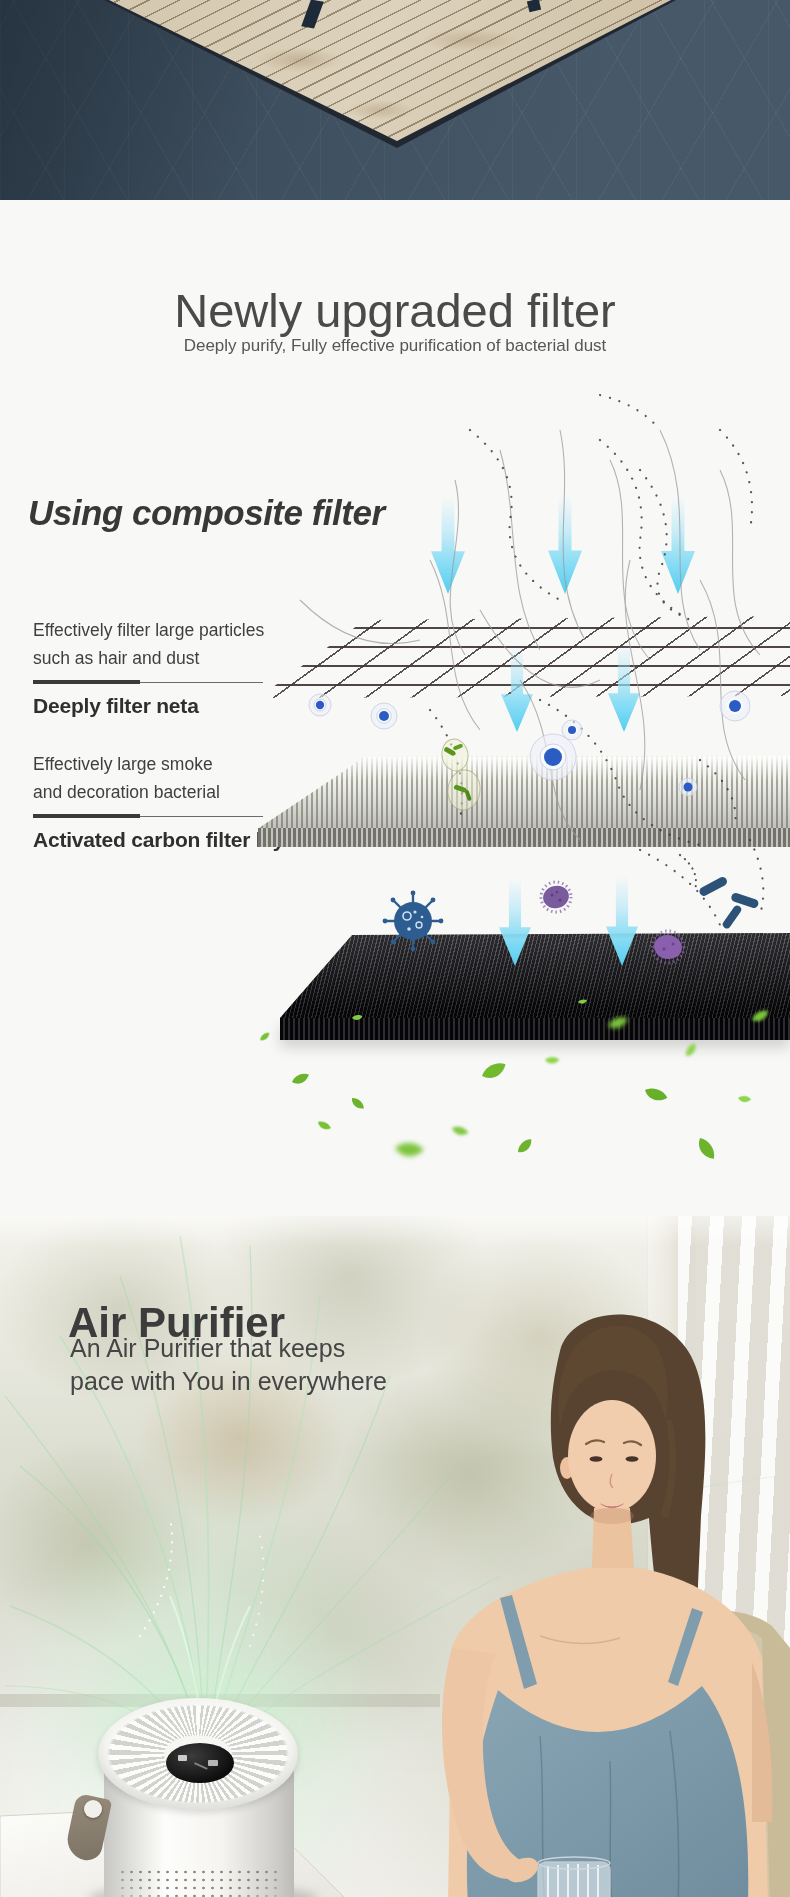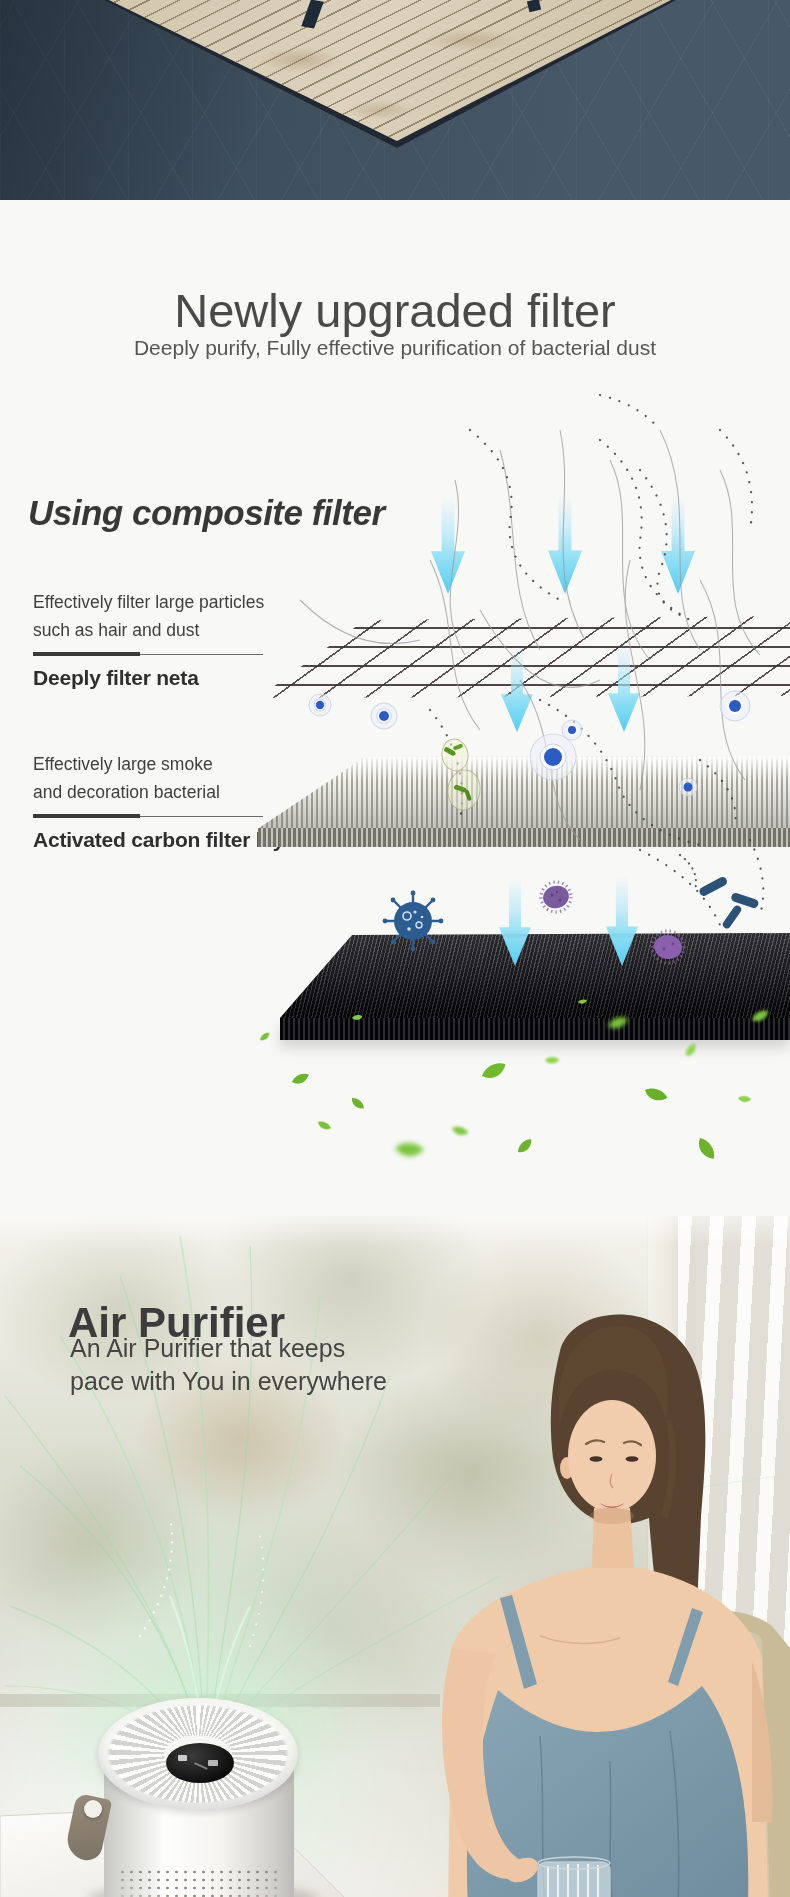--- a/index.html
+++ b/index.html
@@ -27,24 +27,24 @@
        radial-gradient(60px 18px at 300px 60px,rgba(150,125,90,.35),transparent 70%),
        radial-gradient(70px 16px at 470px 40px,rgba(150,125,90,.3),transparent 70%),
        radial-gradient(50px 14px at 380px 110px,rgba(150,125,90,.3),transparent 70%);}
   .chair-leg1{position:absolute;left:306px;top:0;width:13px;height:28px;background:#1d2a37;transform:rotate(10deg) skewX(-10deg);}
   .chair-leg2{position:absolute;left:528px;top:0;width:12px;height:11px;background:#1d2a37;transform:rotate(-14deg);}
 
   
   .sec-title{position:absolute;left:0;top:252px;width:790px;text-align:center;
      font-size:47px;font-weight:normal;color:#4a4a4a;letter-spacing:0;}
   .sec-sub{position:absolute;left:0;top:336px;width:790px;text-align:center;
-     font-size:21px;color:#575757;}
+     font-size:17px;color:#575757;}
   .composite-h{position:absolute;left:28px;top:464px;font-size:35px;font-weight:bold;color:#383838;letter-spacing:-.5px;font-style:italic;}
   .fgroup{position:absolute;left:33px;width:300px;}
-  .fg1{top:588px;} .fg2{top:750px;} .fg3{top:903px;}
+  .fg1{top:616px;} .fg2{top:750px;} .fg3{top:903px;}
   .fgroup .lines{margin:0;font-size:17.5px;line-height:28px;color:#3f3f3f;}
   .fgroup .divider{position:relative;width:230px;height:5px;margin-top:8px;}
   .fgroup .divider::before{content:"";position:absolute;left:0;top:0;width:107px;height:4px;background:#3a3a3a;}
   .fgroup .divider::after{content:"";position:absolute;left:107px;right:0;top:2px;height:1px;background:#6b6b6b;}
   .fgroup .flabel{margin-top:9px;font-size:21px;font-weight:bold;color:#2f2f2f;letter-spacing:-.2px;}
 
   
   .mesh{position:absolute;left:258px;top:608px;width:532px;height:92px;
      clip-path:polygon(107px 12px,532px 8px,532px 88px,0px 90px);
      background:

